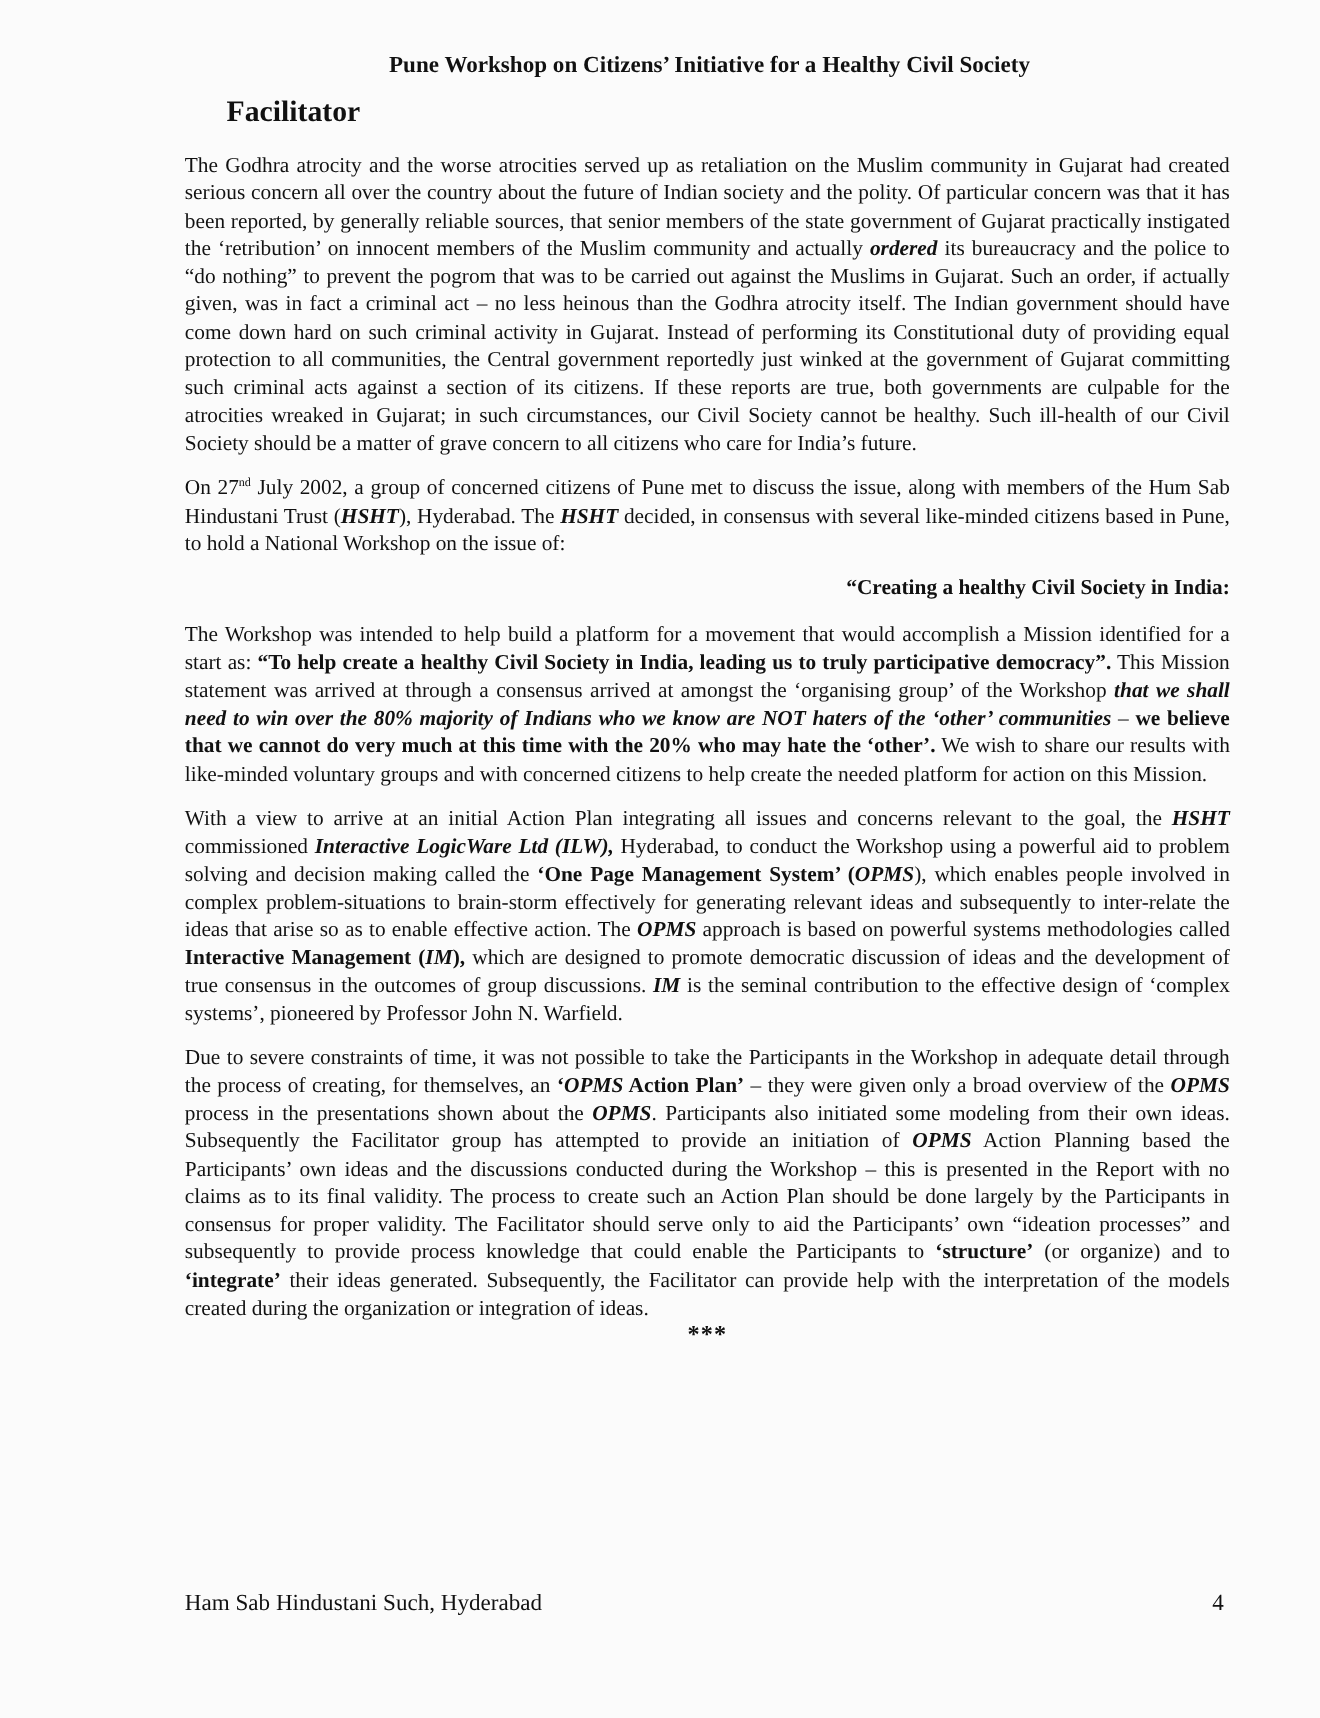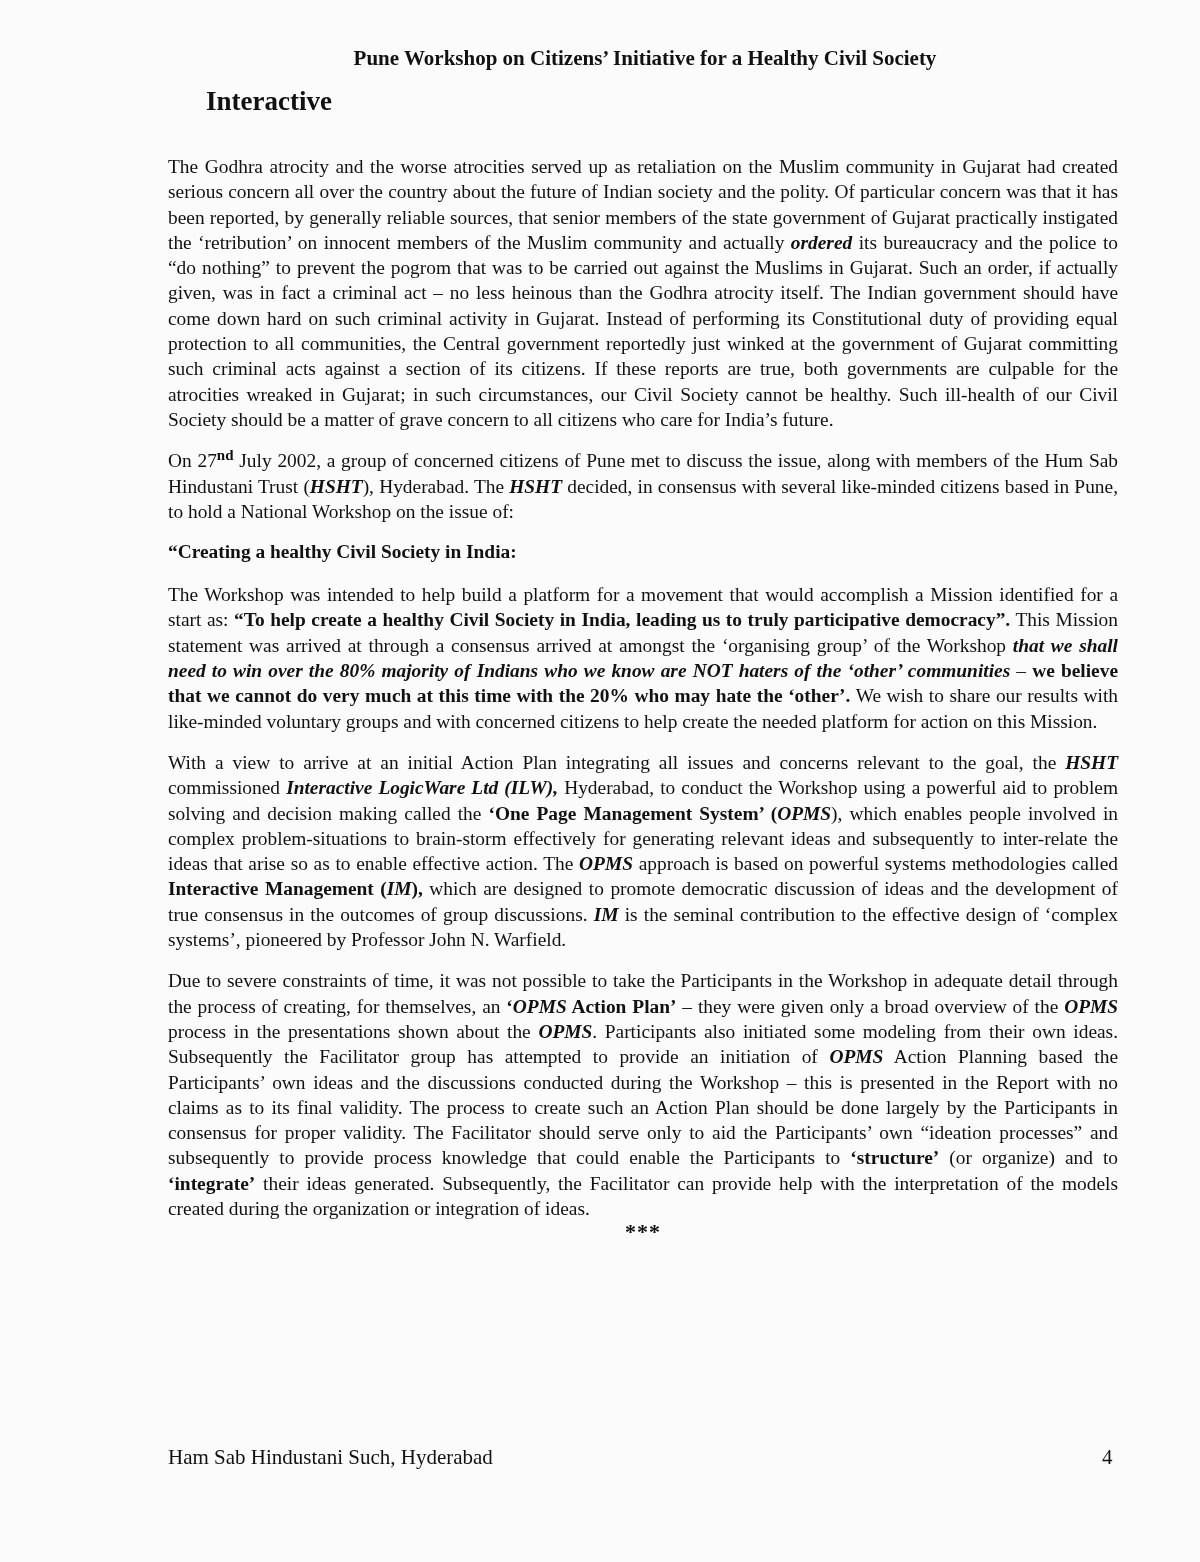--- a/index.html
+++ b/index.html
@@ -21,42 +21,42 @@
     text-align: center; font-weight: bold; font-size: 21px;
   }
   .section-heading {
     position: absolute; left: 206px; top: 86px;
     font-weight: bold; font-size: 27px;
   }
   .body {
     position: absolute; left: 168px; top: 138px; width: 950px;
     font-size: 19.4px; line-height: 25.3px; text-align: justify;
   }
-  .body p { margin: 16px 0 15px 0; }
-  .body sup { font-size: 15px; line-height: 0; font-weight: bold; }
+  .body p { margin: 0 0 15px 0; }
+  .body sup { font-size: 11px; line-height: 0; }
   .center-quote {
-    text-align: left; font-weight: bold; font-size: 19.4px;
+    text-align: right; font-weight: bold; font-size: 19.4px;
     line-height: 25px; margin: 0 0 18px 0;
   }
   .stars { text-align: center; font-size: 22px; font-weight: bold; margin-top: -6px; letter-spacing: 1px; }
   .footer-org {
     position: absolute; left: 168px; top: 1445px; font-size: 21px;
   }
   .footer-page {
     position: absolute; left: 1102px; top: 1445px; font-size: 21px;
   }
   b { font-weight: bold; }
 </style>
 </head>
 <body>
 
 <div class="scan-mark"></div>
 
 <div class="doc-title">Pune Workshop on Citizens’ Initiative for a Healthy Civil Society</div>
-<div class="section-heading">Interactive</div>
+<div class="section-heading">Facilitator</div>
 
 <div class="body">
   <p><span>The Godhra atrocity and the worse atrocities served up as retaliation on the Muslim community in Gujarat had created serious concern all over the country about the future of Indian society and the polity. Of particular concern was that it has been reported, by generally reliable sources, that senior members of the state government of Gujarat practically instigated the ‘retribution’ on innocent members of the Muslim community and actually </span><b><i>ordered</i></b><span> its bureaucracy and the police to “do nothing” to prevent the pogrom that was to be carried out against the Muslims in Gujarat. Such an order, if actually given, was in fact a criminal act – no less heinous than the Godhra atrocity itself.  The Indian government should have come down hard on such criminal activity in Gujarat.  Instead of performing its Constitutional duty of providing equal protection to all communities, the Central government reportedly just winked at the government of Gujarat committing such criminal acts against a section of its citizens. If these reports are true, both governments are culpable for the atrocities wreaked in Gujarat; in such circumstances, our Civil Society cannot be healthy.  Such ill-health of our Civil Society should be a matter of grave concern to all citizens who care for India’s future.</span></p>
 
   <p><span>On 27</span><sup>nd</sup><span> July 2002, a group of concerned citizens of Pune met to discuss the issue, along with members of the Hum Sab Hindustani Trust (</span><b><i>HSHT</i></b><span>), Hyderabad. The </span><b><i>HSHT</i></b><span> decided, in consensus with several like-minded citizens based in Pune, to hold a National Workshop on the issue of:</span></p>
 
   <div class="center-quote">
     <div>“Creating a healthy Civil Society in India:</div>
   </div>
 

